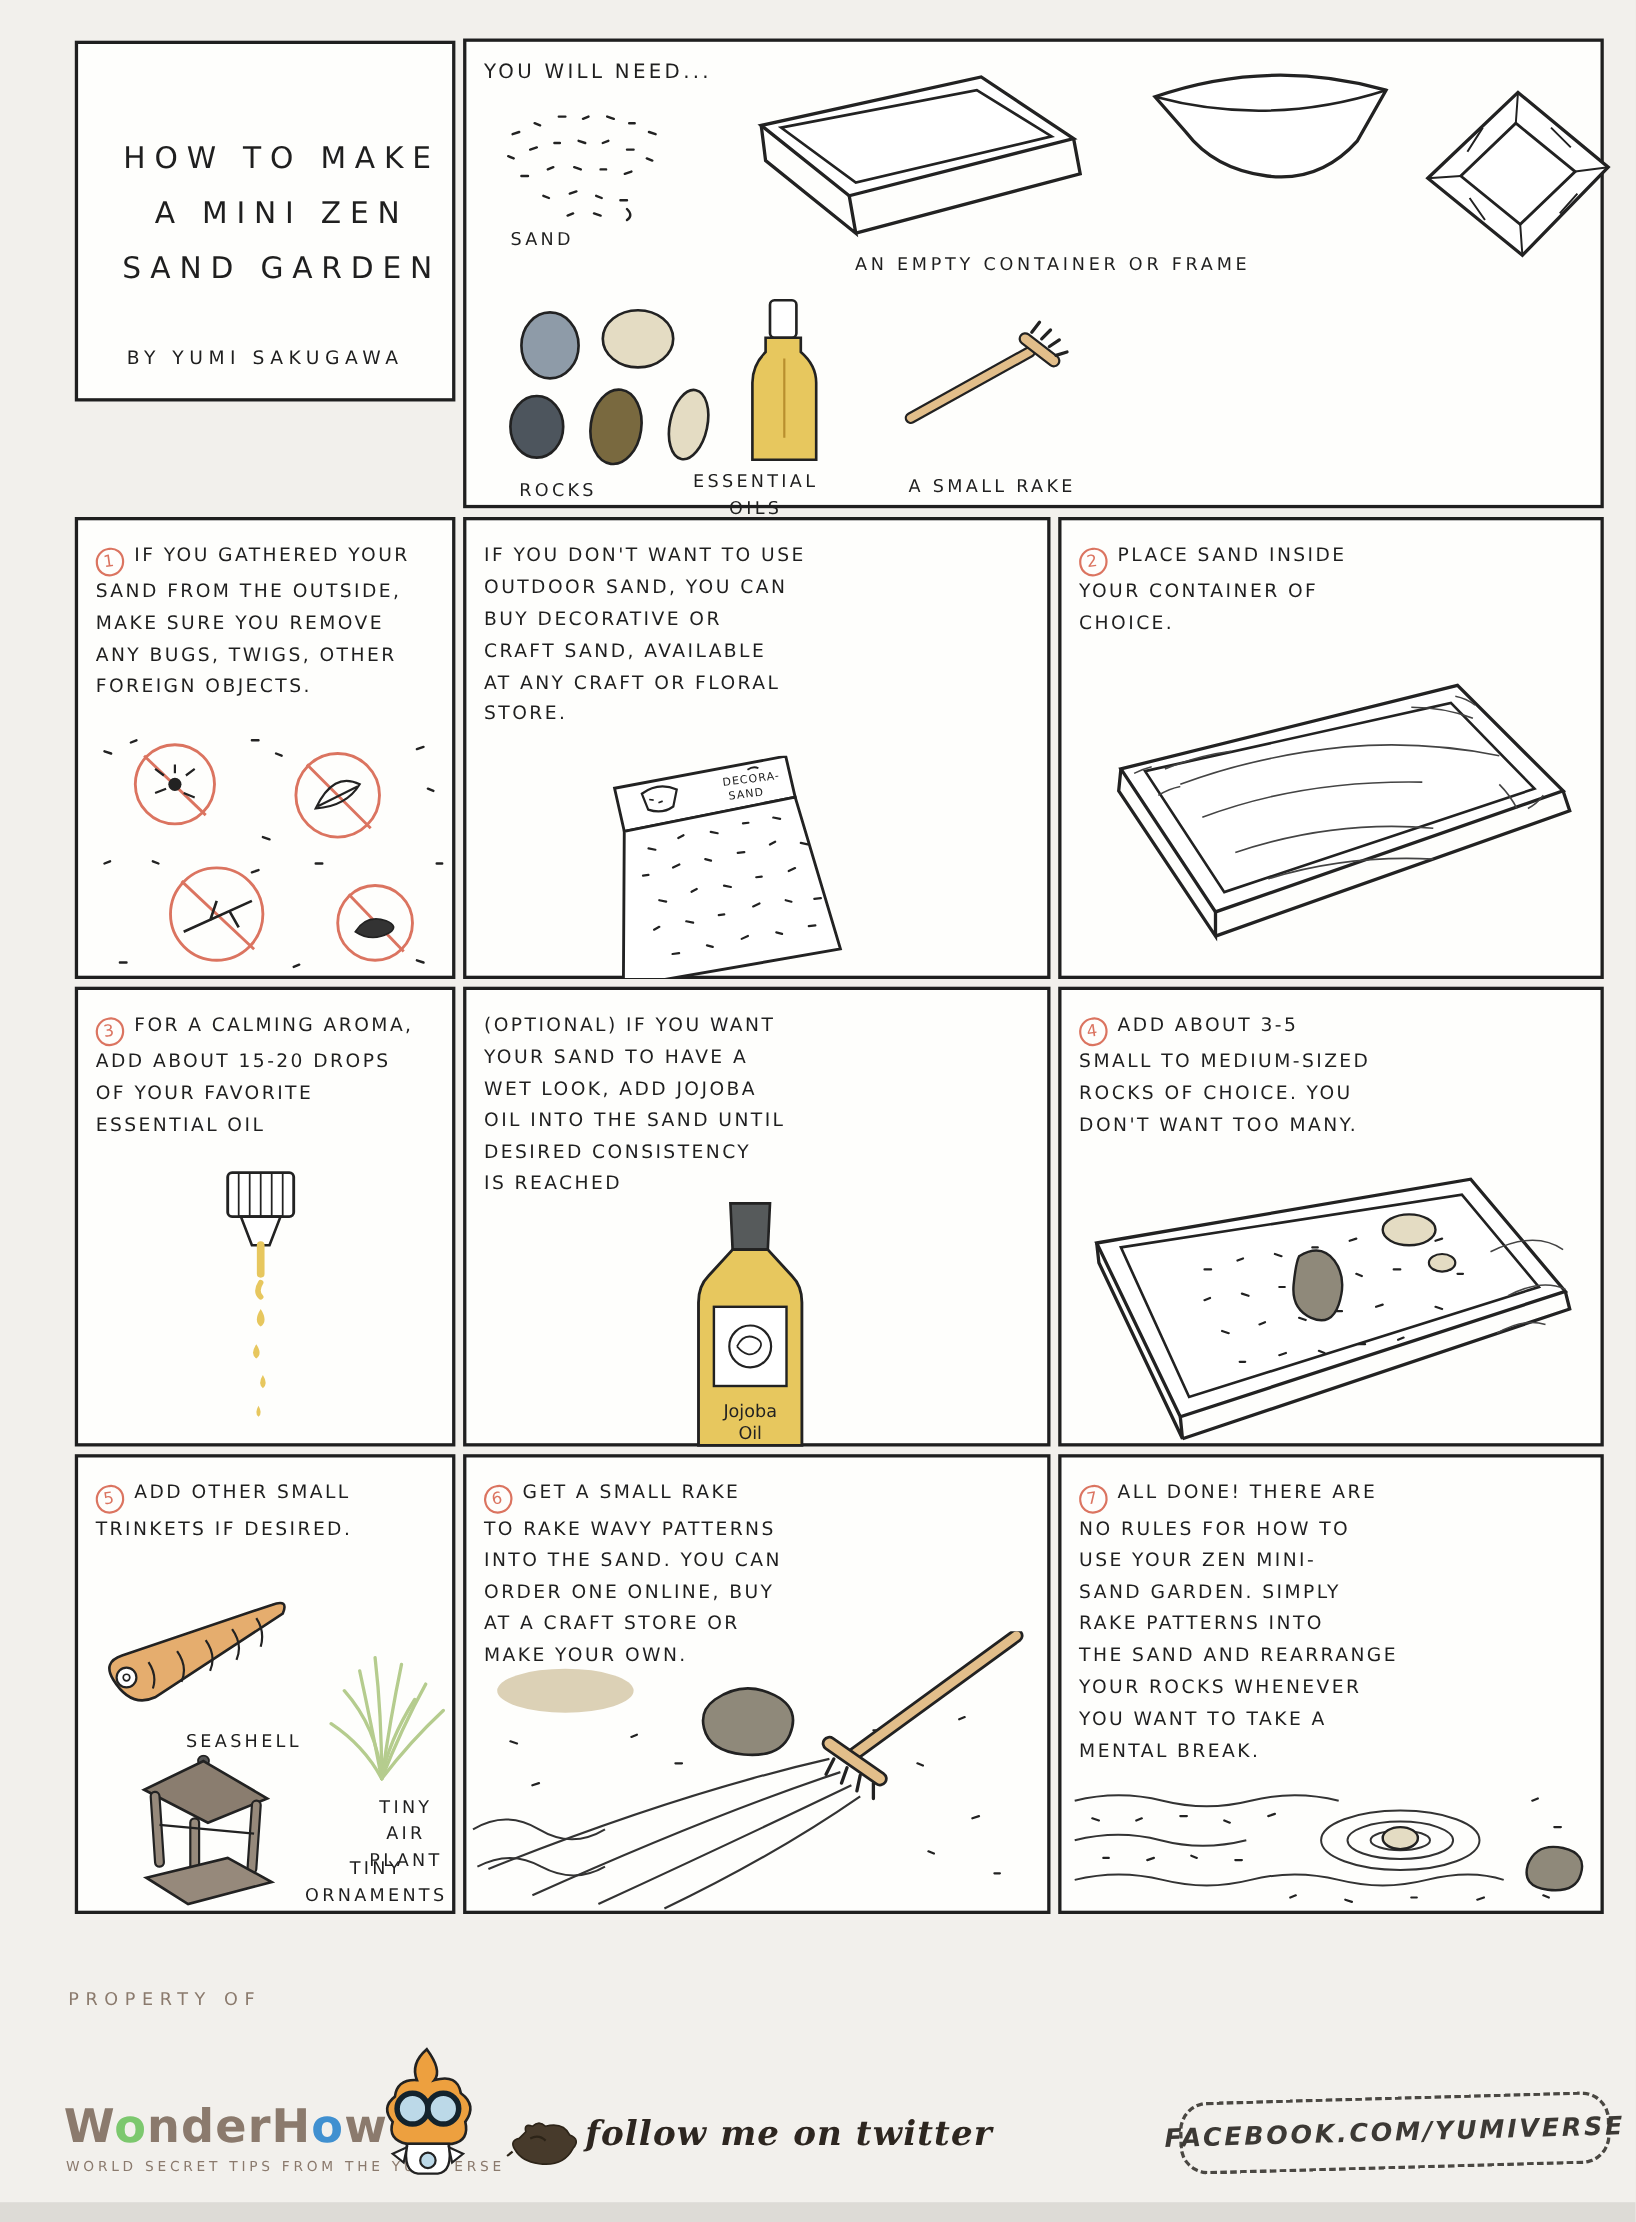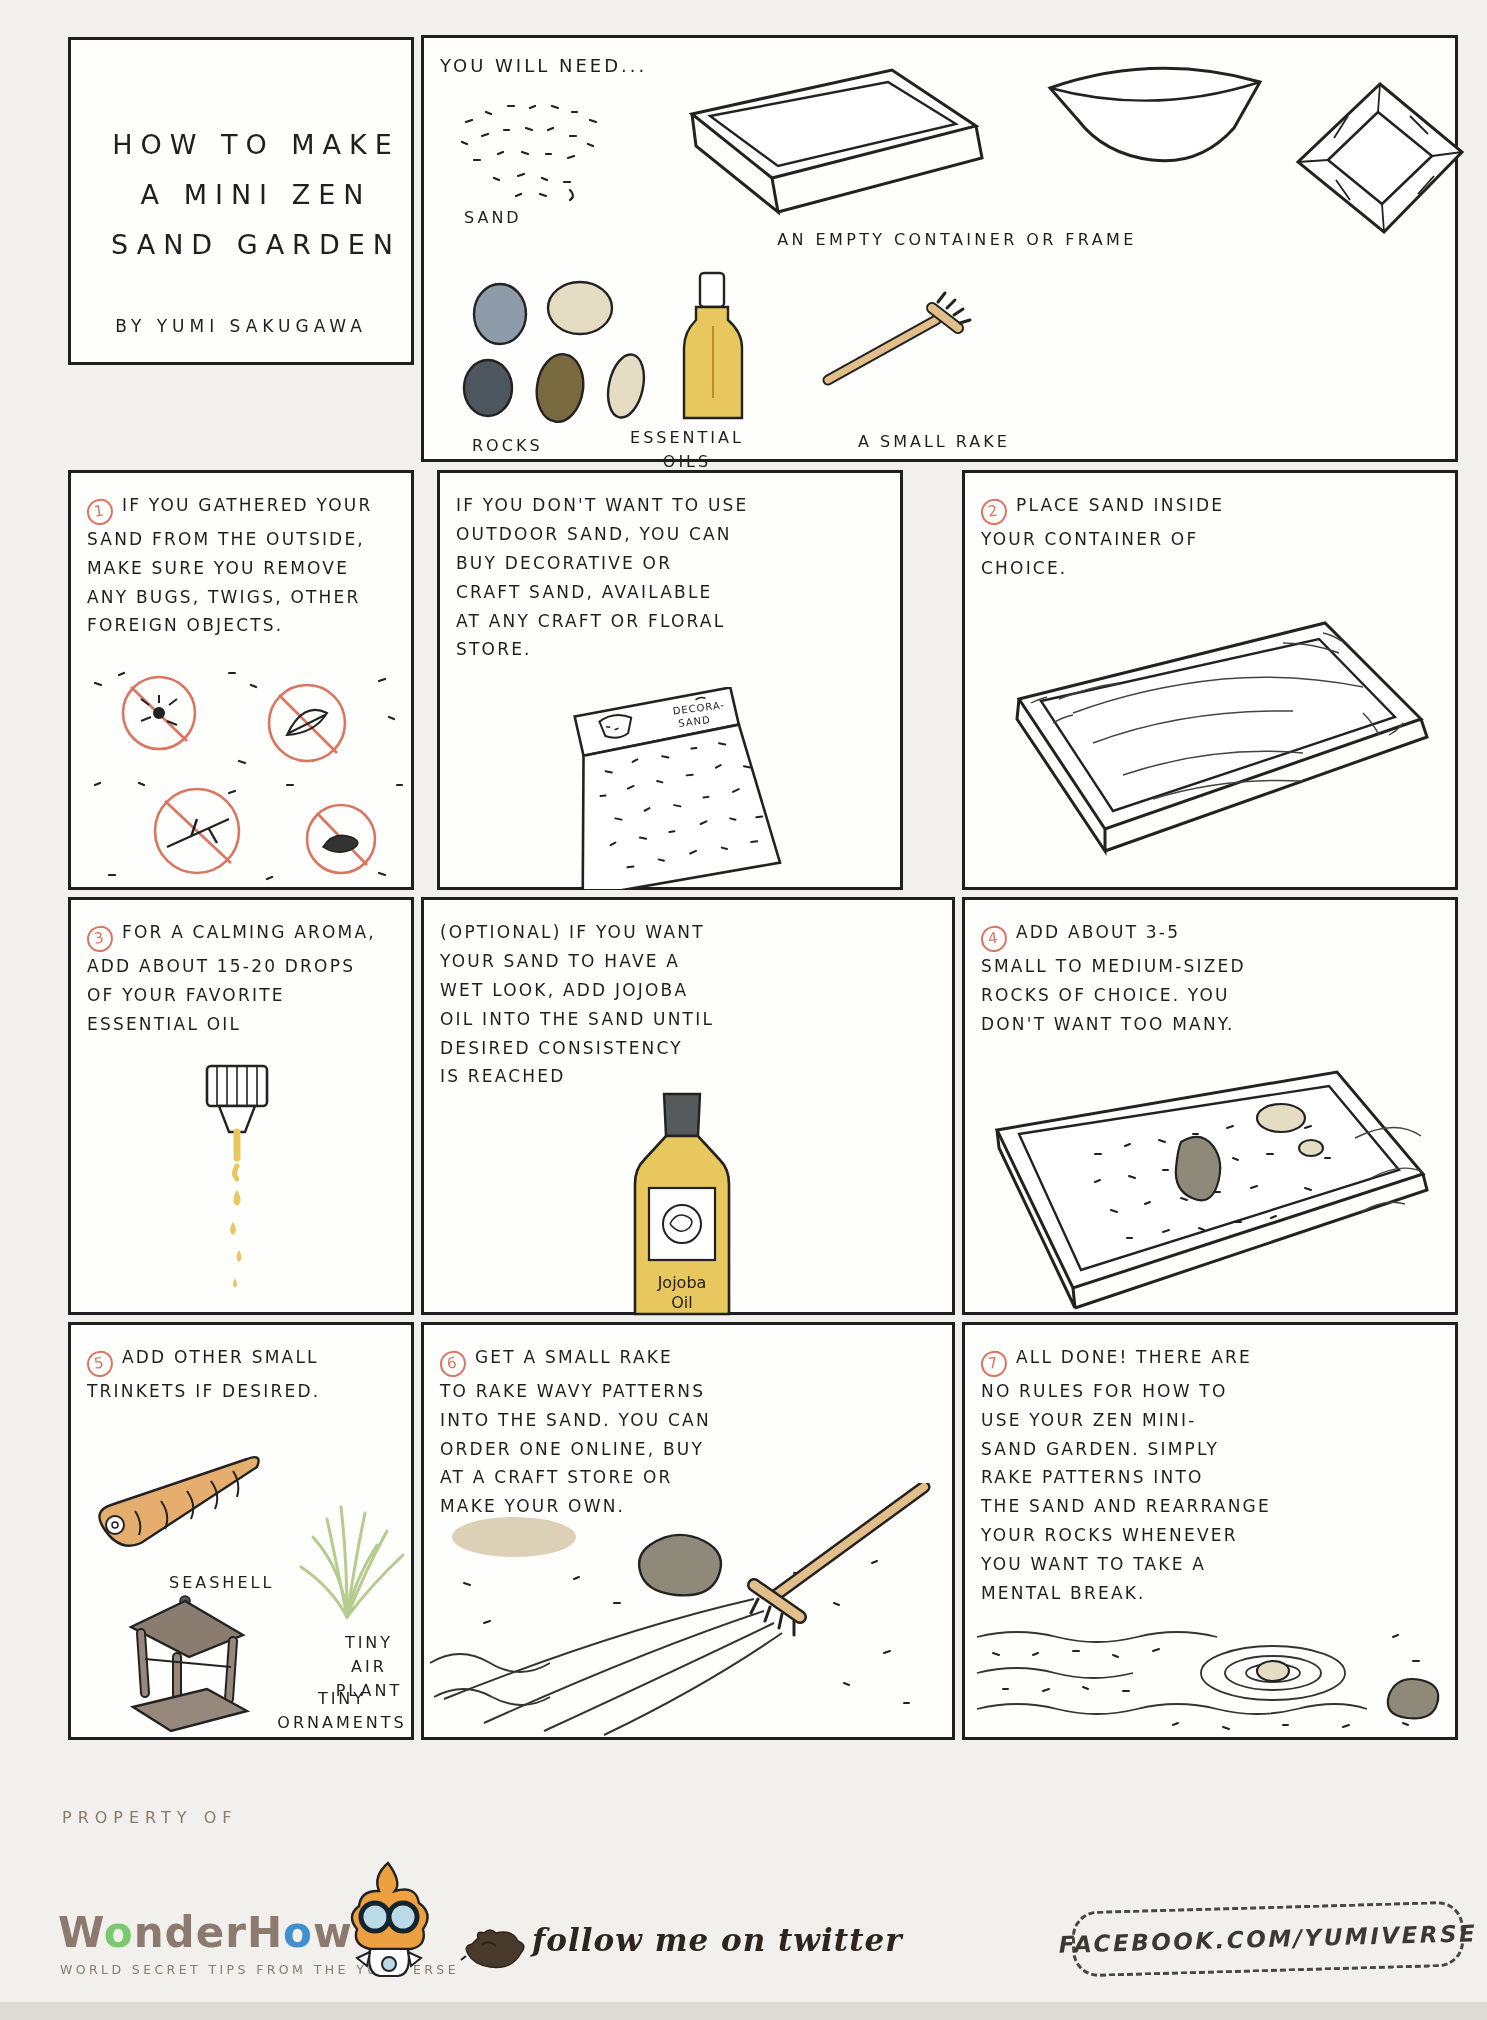--- a/index.html
+++ b/index.html
@@ -89,21 +89,21 @@
     </svg>
     <div class="lbl center" style="left:178px; top:388px; width:170px;">ESSENTIAL OILS</div>
 
     <svg class="abs" style="left:396px; top:238px;" width="156" height="120" viewBox="0 0 156 120">
       <path d="M8 104 L116 44" stroke="#222" stroke-width="11" stroke-linecap="round" fill="none"></path>
       <path d="M8 104 L116 44" stroke="var(--rake_tan,#e2be8a)" stroke-width="7" stroke-linecap="round" fill="none"></path>
       <path d="M112 32 L138 52" stroke="#222" stroke-width="12" stroke-linecap="round" fill="none"></path>
       <path d="M112 32 L138 52" stroke="var(--rake_tan,#e2be8a)" stroke-width="8" stroke-linecap="round" fill="none"></path>
       <path d="M118 26l7-9 M127 32l8-8 M134 39l9-6 M140 47l10-3" stroke="#222" stroke-width="3" stroke-linecap="round" fill="none"></path>
     </svg>
-    <div class="lbl" style="left:402px; top:392px;margin-left:32px;">A SMALL RAKE</div>
+    <div class="lbl" style="left:402px; top:392px;">A SMALL RAKE</div>
   </div>
 
   <div class="panel" style="left:68px; top:470px; width:346px; height:420px;">
     <div class="ptxt"><span class="num">1</span><span class="body">IF YOU GATHERED YOUR
 SAND FROM THE OUTSIDE,
 MAKE SURE YOU REMOVE
 ANY BUGS, TWIGS, OTHER
 FOREIGN OBJECTS.</span></div>
     <svg class="abs" style="left:8px; top:192px;" width="328" height="222" viewBox="0 0 328 222">
       <path d="M16 18l6 2 M40 10l5-2 M150 8l6 0 M172 20l5 2 M300 16l6-2 M310 52l5 2 M160 96l6 2 M16 120l5-2 M30 210l6 0 M188 214l5-2 M300 208l6 2 M318 120l5 0 M150 128l6-2 M60 118l5 2 M208 120l6 0" stroke="#222" stroke-width="2.2" fill="none" stroke-linecap="round"></path>
@@ -116,21 +116,21 @@
       <path d="M208 70 Q224 36 248 48 Q236 68 208 70 Z M210 68 L246 50" fill="none" stroke="#222" stroke-width="2"></path>
       <circle cx="118" cy="166" r="42" fill="none" stroke="var(--accent,#db7460)" stroke-width="2.6"></circle>
       <path d="M86 136 L152 198" stroke="var(--accent,#db7460)" stroke-width="2.6"></path>
       <path d="M88 182 L150 154 M112 172 L118 154 M130 164 L138 178" fill="none" stroke="#222" stroke-width="2.4"></path>
       <circle cx="262" cy="174" r="34" fill="none" stroke="var(--accent,#db7460)" stroke-width="2.6"></circle>
       <path d="M238 148 L288 200" stroke="var(--accent,#db7460)" stroke-width="2.6"></path>
       <path d="M244 182 q10-16 28-10 q12 5 3 11 q-16 9 -31 -1 z" fill="#333" stroke="#222" stroke-width="1.5"></path>
     </svg>
   </div>
 
-  <div class="panel" style="left:421px; top:470px; width:466px; height:420px;margin-left:16px;">
+  <div class="panel" style="left:421px; top:470px; width:534px; height:420px;">
     <div class="ptxt"><span class="body">IF YOU DON'T WANT TO USE
 OUTDOOR SAND, YOU CAN
 BUY DECORATIVE OR
 CRAFT SAND, AVAILABLE
 AT ANY CRAFT OR FLORAL
 STORE.</span></div>
     <svg class="abs" style="left:116px; top:214px;" width="236" height="202" viewBox="0 0 236 202">
       <g transform="rotate(-7 118 100)">
         <path d="M28 18 L186 8 L190 46 L32 58 Z" fill="#fff" stroke="#222" stroke-width="2.6"></path>
         <path d="M52 26 q16-9 32 0 l-5 15 q-11 6 -23 0 z" fill="#fff" stroke="#222" stroke-width="2"></path>

